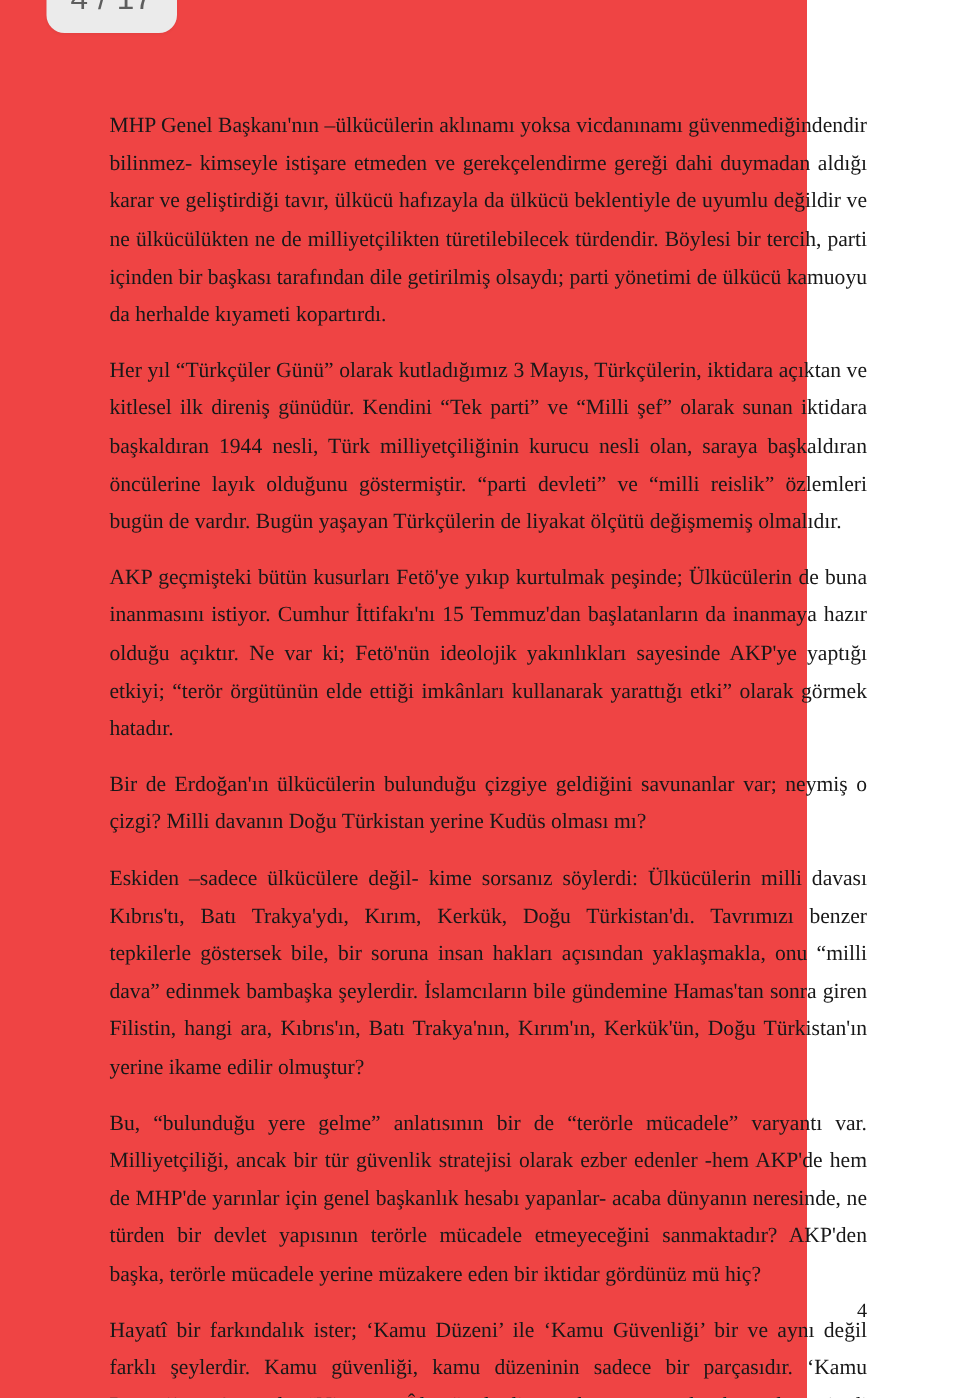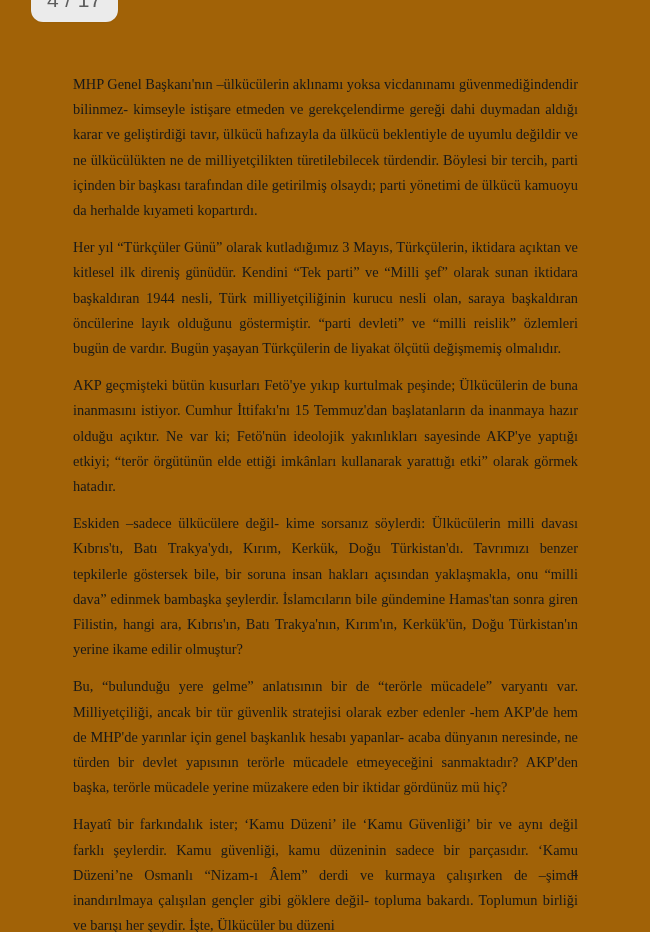--- a/index.html
+++ b/index.html
@@ -36,23 +36,23 @@
     user-select: none;
     z-index: 20;
     box-shadow: 0 1px 2px rgba(0,0,0,0.04);
   }
 
   
   .page-sheet {
     position: absolute;
     left: 0;
     top: 0;
-    width: 650px;
+    width: 538px;
     height: 932px;
-    background: #a16207;
+    background: #ef4444;
   }
 
   .page-body {
     position: absolute;
     left: 73px;
     top: 72px;
     width: 505px;
   }
 
   p.para {
@@ -82,20 +82,21 @@
 </style>
 </head>
 <body>
 
 <div class="page-sheet">
 
   <div class="page-body">
     <p class="para">MHP Genel Başkanı'nın –ülkücülerin aklınamı yoksa vicdanınamı güvenmediğindendir bilinmez- kimseyle istişare etmeden ve gerekçelendirme gereği dahi duymadan aldığı karar ve geliştirdiği tavır, ülkücü hafızayla da ülkücü beklentiyle de uyumlu değildir ve ne ülkücülükten ne de milliyetçilikten türetilebilecek türdendir. Böylesi bir tercih, parti içinden bir başkası tarafından dile getirilmiş olsaydı; parti yönetimi de ülkücü kamuoyu da herhalde kıyameti kopartırdı.</p>
     <p class="para">Her yıl “Türkçüler Günü” olarak kutladığımız 3 Mayıs, Türkçülerin, iktidara açıktan ve kitlesel ilk direniş günüdür. Kendini “Tek parti” ve “Milli şef” olarak sunan iktidara başkaldıran 1944 nesli, Türk milliyetçiliğinin kurucu nesli olan, saraya başkaldıran öncülerine layık olduğunu göstermiştir. “parti devleti” ve “milli reislik” özlemleri bugün de vardır. Bugün yaşayan Türkçülerin de liyakat ölçütü değişmemiş olmalıdır.</p>
     <p class="para">AKP geçmişteki bütün kusurları Fetö'ye yıkıp kurtulmak peşinde; Ülkücülerin de buna inanmasını istiyor. Cumhur İttifakı'nı 15 Temmuz'dan başlatanların da inanmaya hazır olduğu açıktır. Ne var ki; Fetö'nün ideolojik yakınlıkları sayesinde AKP'ye yaptığı etkiyi; “terör örgütünün elde ettiği imkânları kullanarak yarattığı etki” olarak görmek hatadır.</p>
+    <p class="para">Bir de Erdoğan'ın ülkücülerin bulunduğu çizgiye geldiğini savunanlar var; neymiş o çizgi? Milli davanın Doğu Türkistan yerine Kudüs olması mı?</p>
     <p class="para">Eskiden –sadece ülkücülere değil- kime sorsanız söylerdi: Ülkücülerin milli davası Kıbrıs'tı, Batı Trakya'ydı, Kırım, Kerkük, Doğu Türkistan'dı. Tavrımızı benzer tepkilerle göstersek bile, bir soruna insan hakları açısından yaklaşmakla, onu “milli dava” edinmek bambaşka şeylerdir. İslamcıların bile gündemine Hamas'tan sonra giren Filistin, hangi ara, Kıbrıs'ın, Batı Trakya'nın, Kırım'ın, Kerkük'ün, Doğu Türkistan'ın yerine ikame edilir olmuştur?</p>
     <p class="para">Bu, “bulunduğu yere gelme” anlatısının bir de “terörle mücadele” varyantı var. Milliyetçiliği, ancak bir tür güvenlik stratejisi olarak ezber edenler -hem AKP'de hem de MHP'de yarınlar için genel başkanlık hesabı yapanlar- acaba dünyanın neresinde, ne türden bir devlet yapısının terörle mücadele etmeyeceğini sanmaktadır? AKP'den başka, terörle mücadele yerine müzakere eden bir iktidar gördünüz mü hiç?</p>
     <p class="para">Hayatî bir farkındalık ister; ‘Kamu Düzeni’ ile ‘Kamu Güvenliği’ bir ve aynı değil farklı şeylerdir. Kamu güvenliği, kamu düzeninin sadece bir parçasıdır. ‘Kamu Düzeni’ne Osmanlı “Nizam-ı Âlem” derdi ve kurmaya çalışırken de –şimdi inandırılmaya çalışılan gençler gibi göklere değil- topluma bakardı. Toplumun birliği ve barışı her şeydir. İşte, Ülkücüler bu düzeni</p>
   </div>
 
   <div class="page-footer">4</div>
 
 </div>
 
 <div class="page-indicator">4 / 17</div>

